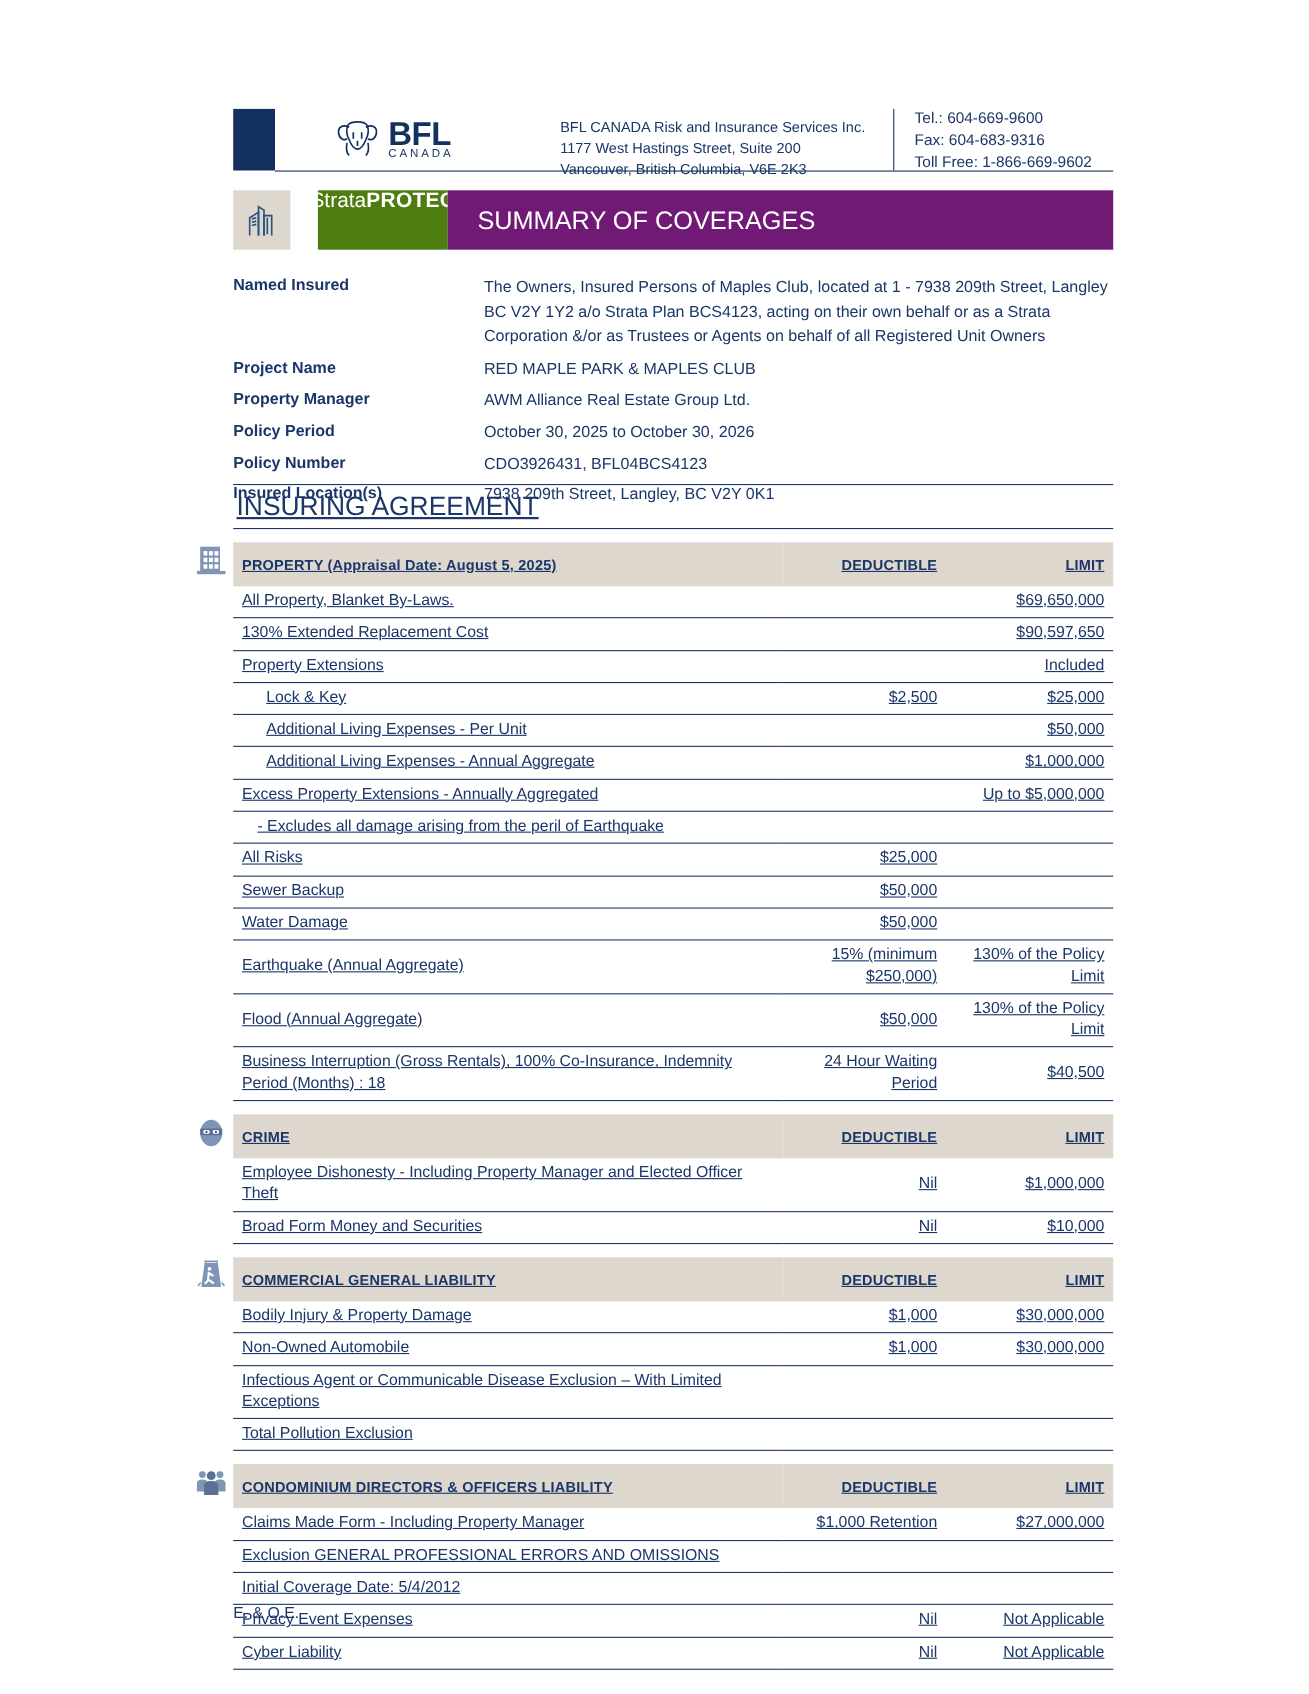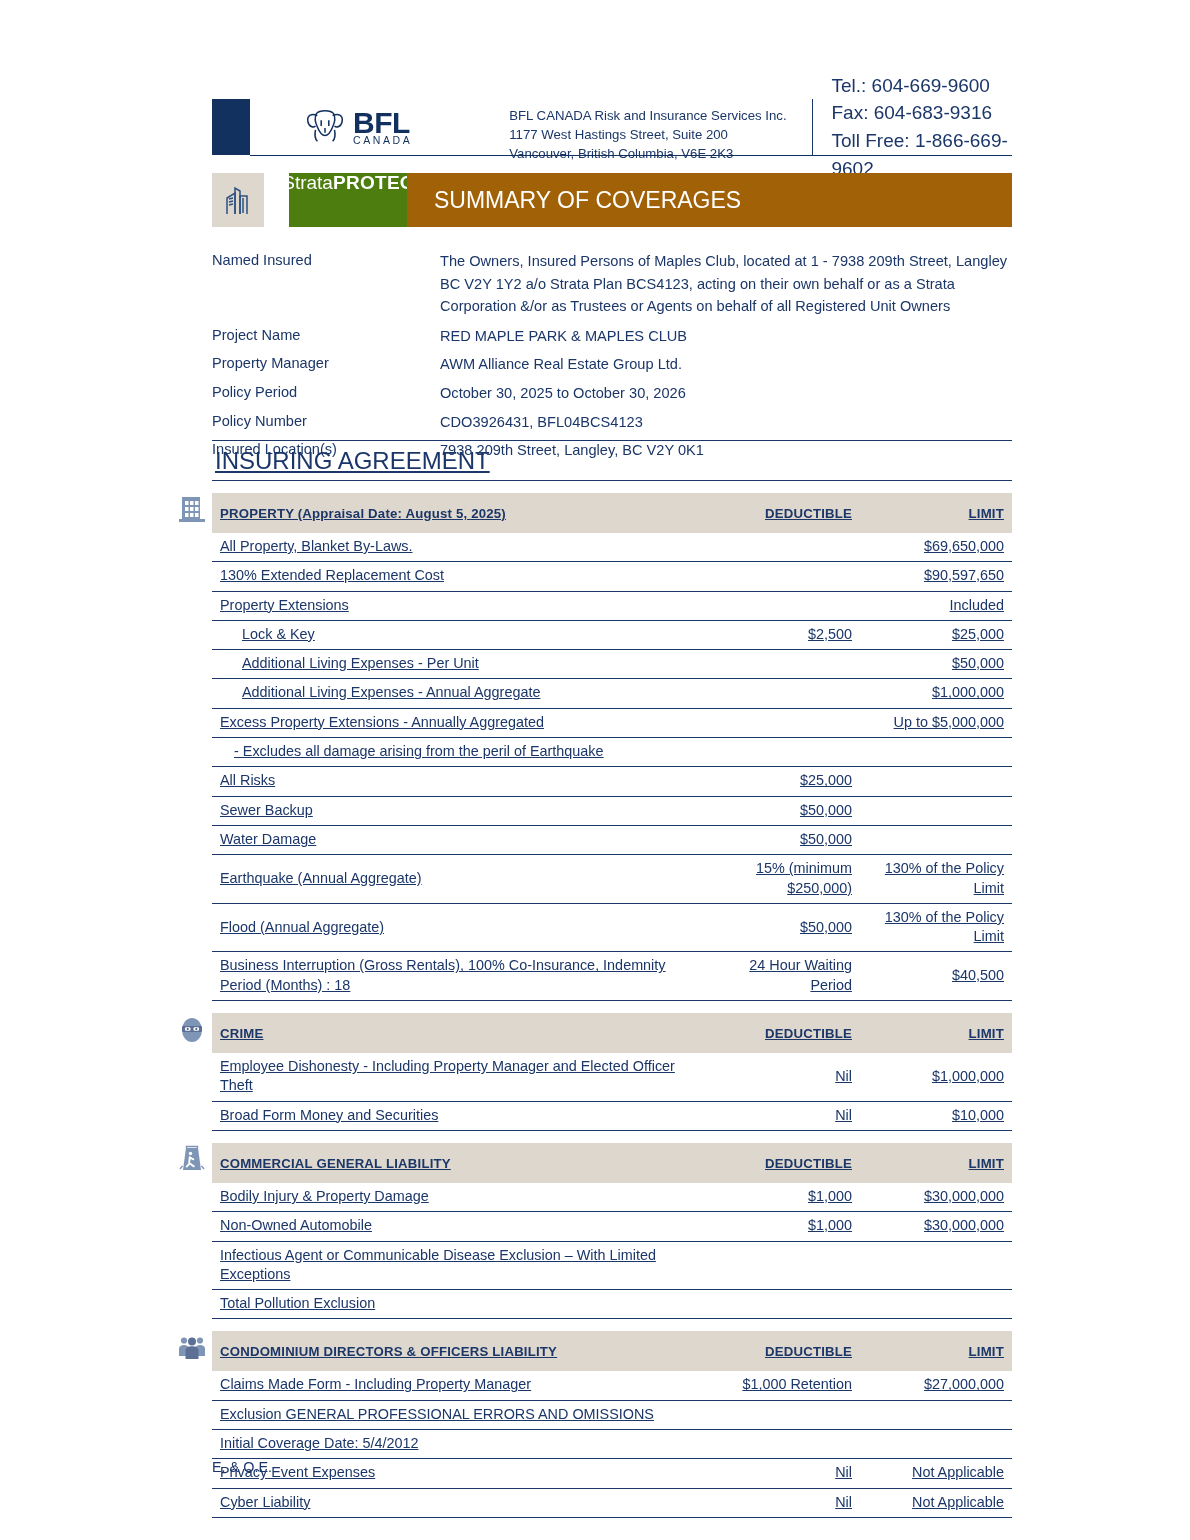--- a/index.html
+++ b/index.html
@@ -23,50 +23,50 @@
   .bfl-word { line-height: 1; }
   .bfl-big { font-size: 30px; font-weight: 700; letter-spacing: -0.5px; color: #12315e; display: block; }
   .bfl-small { font-size: 10.5px; letter-spacing: 2.6px; color: #12315e; display: block; margin-top: -3px; }
 
   .addr-block {
     width: 310px; padding-left: 6px; font-size: 13.2px; line-height: 1.45;
     display: flex; flex-direction: column; justify-content: center; margin-top: 15px;
   }
   .tel-block {
     width: 200px; padding-left: 18px; border-left: 1.4px solid #1b3668;
-    font-size: 19px; line-height: 1.45;
+    font-size: 14px; line-height: 1.45;
     display: flex; flex-direction: column; justify-content: center;
   }
   .rule-under-head {
     position: absolute; left: 250px; top: 155px; width: 762px;
     border-top: 1.6px solid #12315e;
   }
 
   
   .banner { position: absolute; left: 212px; top: 173px; width: 800px; height: 54px; display: flex; }
   .banner-icon {
     width: 52px; background: #ded7cd; display: flex; align-items: center; justify-content: center;
   }
   .banner-brand {
     width: 118px; background: #4d7c0f; color: #ffffff;
     display: flex; flex-direction: row; justify-content: center; padding-left: 12px; margin-left: 25px;
   }
   .brand-top { font-size: 19px; line-height: 1.02; font-weight: 400; }
   .brand-bottom { font-size: 19px; line-height: 1.05; font-weight: 700; letter-spacing: 0.3px; }
   .banner-title {
-    flex: 1; background: #a16207; color: #ffffff;
+    flex: 1; background: #701a75; color: #ffffff;
     display: flex; align-items: center; padding-left: 27px;
     font-size: 23px; font-weight: 400;
   }
 
   
   .info { position: absolute; left: 212px; top: 250px; width: 800px; }
   .info-row { display: flex; margin-bottom: 6px; }
   .info-row.tall { margin-bottom: 7px; }
-  .info-label { width: 228px; font-size: 14.6px; font-weight: 400; flex: none; line-height: 1.5; }
+  .info-label { width: 228px; font-size: 14.6px; font-weight: 700; flex: none; line-height: 1.5; }
   .info-value { flex: 1; font-size: 14.6px; line-height: 1.55; }
 
   
   .ia-wrap { position: absolute; left: 212px; top: 440px; width: 800px; text-decoration: underline; }
   .ia-top-rule { border-top: 1.5px solid #1b3668; }
   .ia-title { font-size: 24px; padding: 6px 0 5px 3px; font-weight: 400; }
   .ia-bot-rule { border-top: 1.5px solid #1b3668; }
 
   
   .section { position: relative; width: 800px; margin-top: 12px; }

